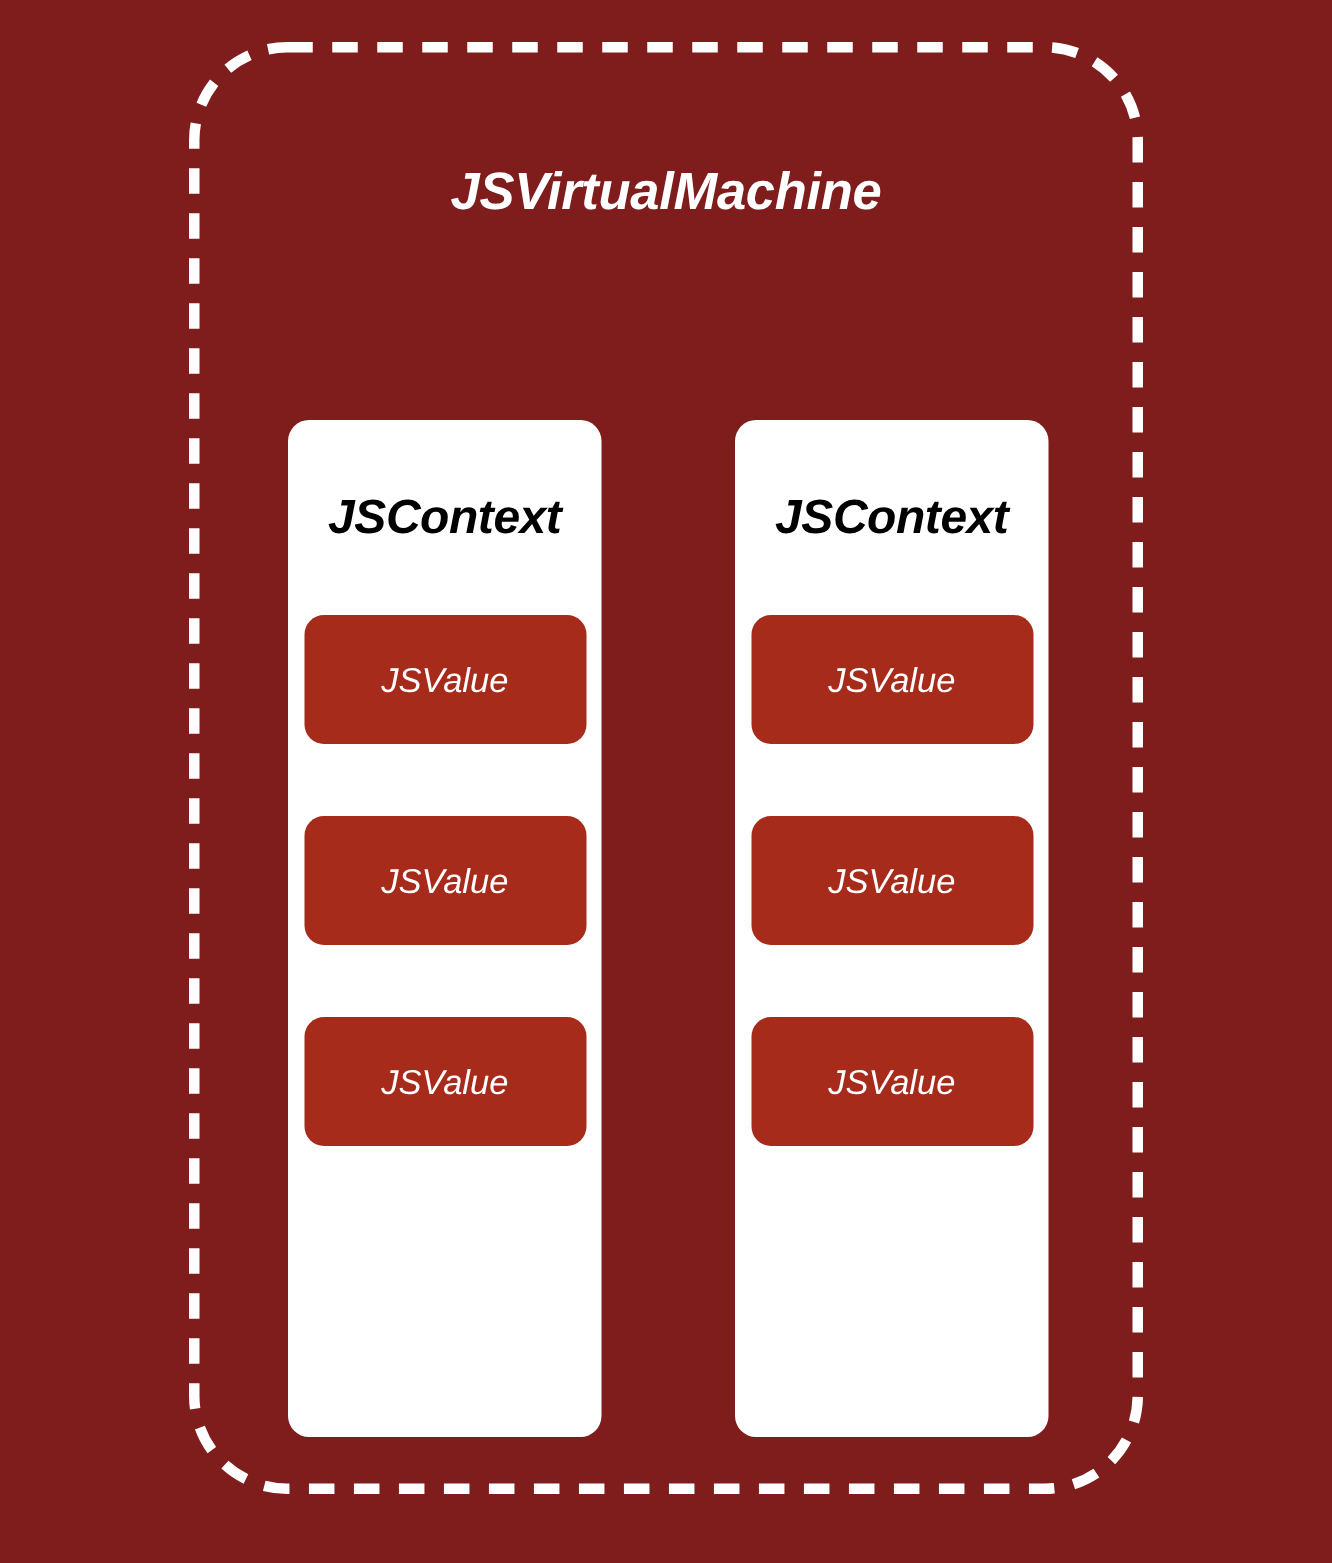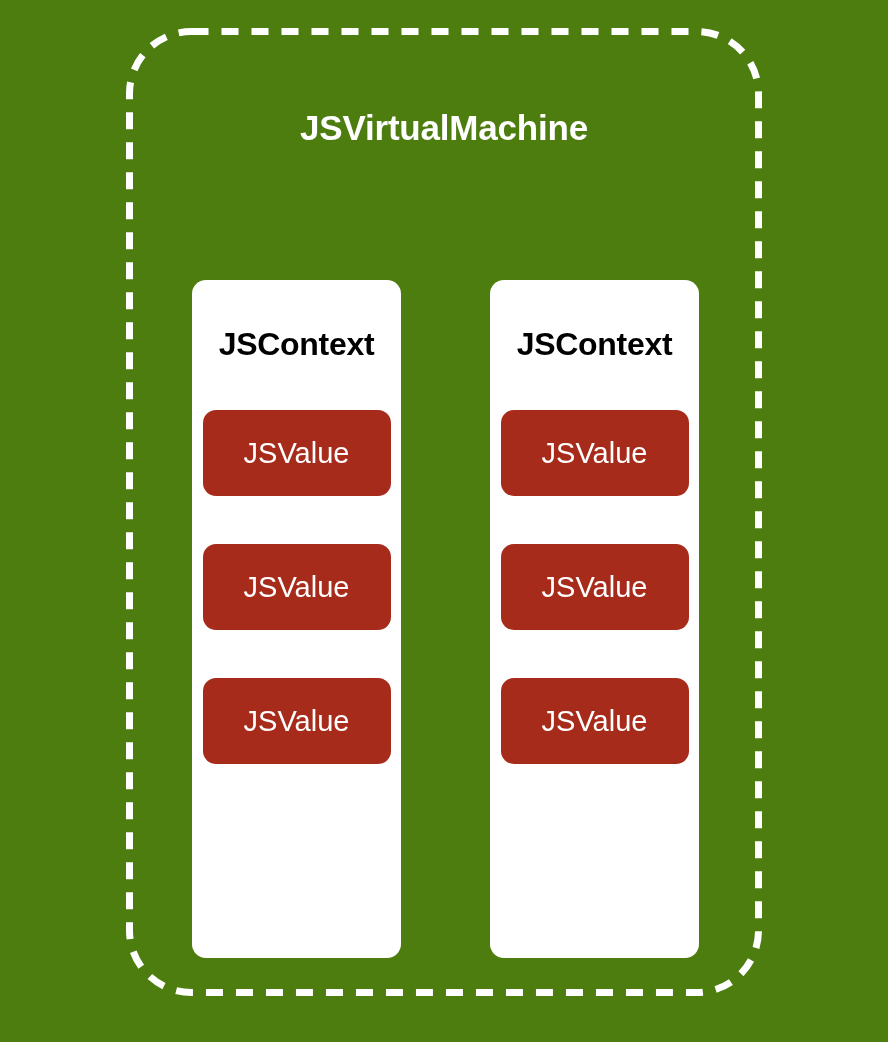--- a/index.html
+++ b/index.html
@@ -9,22 +9,23 @@
   }
   body {
     font-family: "Liberation Sans", sans-serif;
     -webkit-font-smoothing: antialiased;
   }
 
   #canvas {
     position: relative;
     width: 888px;
     height: 1042px;
-    background: #4d7c0f;
+    background: #7f1d1d;
     overflow: hidden;
+    font-style: italic;
   }
 
   
   .vm-container {
     position: absolute;
     left: 126px;
     top: 28px;
     width: 636px;
     height: 968px;
   }
@@ -95,21 +96,21 @@
     width: 188px;
     height: 86px;
     background: #a72b1b;
     border-radius: 13px;
     display: flex;
     align-items: center;
     justify-content: center;
   }
   .value-label {
     color: #ffffff;
-    font-size: 29px;
+    font-size: 23px;
     font-weight: normal;
     line-height: 1;
     white-space: nowrap;
   }
 </style>
 </head>
 <body>
 
 <div id="canvas">
 

